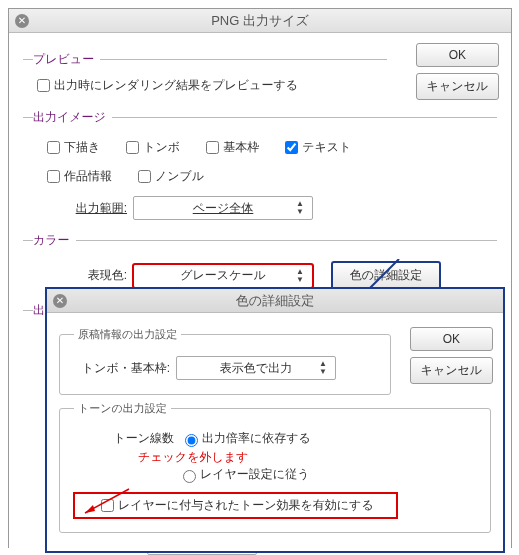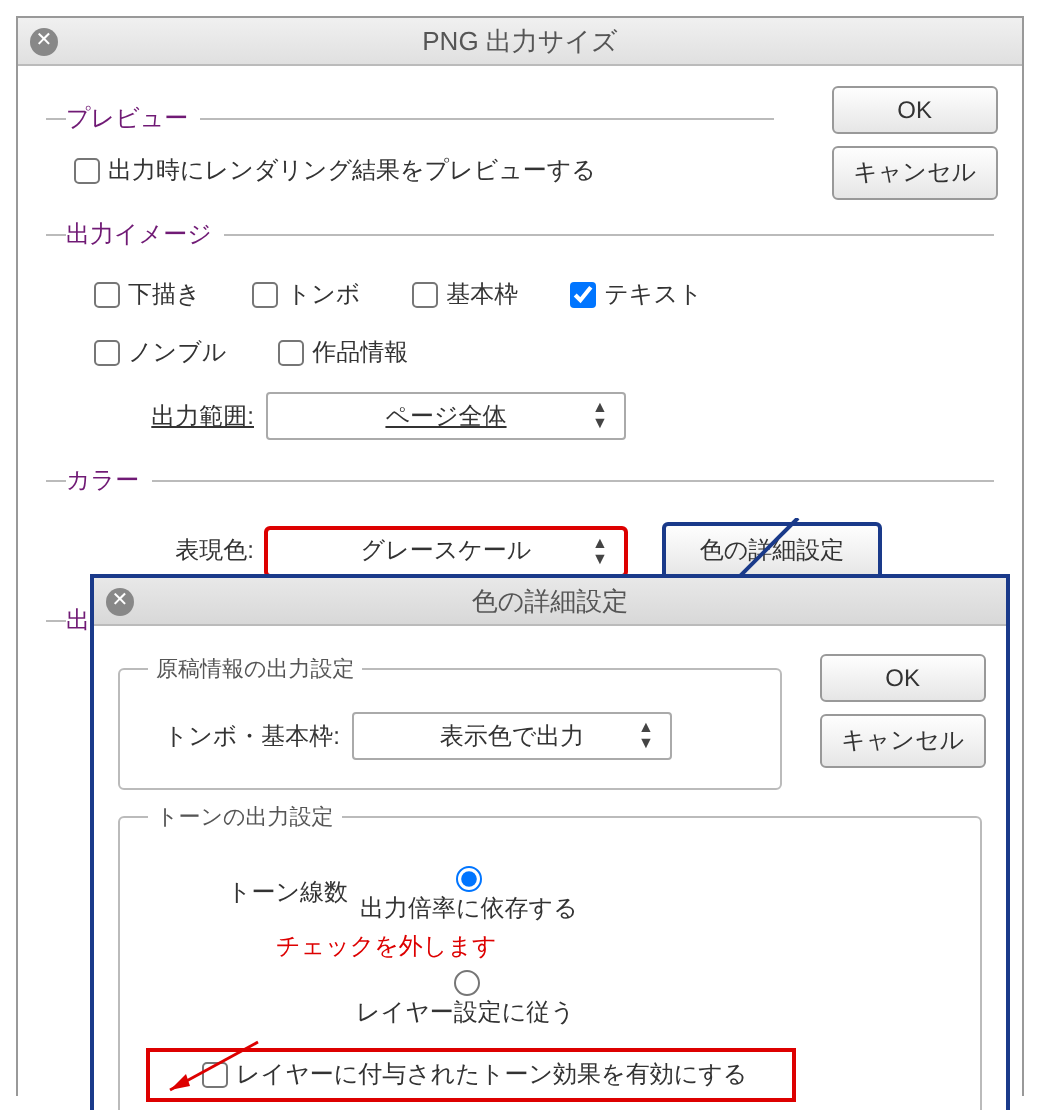--- a/index.html
+++ b/index.html
@@ -141,21 +141,21 @@
     display: flex;
     flex-direction: column;
   }
   fieldset.inner {
     border: 1px solid #bbb;
     border-radius: 3px;
     padding: 10px 10px 10px 14px;
     margin: 6px 0;
   }
   fieldset.inner legend { padding: 0 4px; font-size: 11px; color: #555; }
-  .radio { display: inline-flex; align-items: center; margin-right: 23px; flex-direction: column; }
+  .radio { display: inline-flex; align-items: center; margin-right: 23px; }
   .radio input { margin-right: 4px; }
   .note-red { color: #d00; font-size: 12px; }
   .connector {
     position: absolute;
     pointer-events: none;
     z-index: 5;
   }
 </style>
 </head>
 <body>
@@ -196,25 +196,25 @@
             <span>基本枠</span>
           </label>
         <label class="cb">
             <input type="checkbox" checked="" style="">
             <span>テキスト</span>
           </label>
       </div>
       <div class="row" style="padding-left:10px;">
         <label class="cb">
             <input type="checkbox" style="">
+            <span>作品情報</span>
+          </label>
+        <label class="cb">
+            <input type="checkbox" style="">
             <span>ノンブル</span>
-          </label>
-        <label class="cb">
-            <input type="checkbox" style="">
-            <span>作品情報</span>
           </label>
       </div>
       <div class="row" style="padding-left:30px;text-decoration:underline;">
         <span class="label-right" style="width:64px;">出力範囲:</span>
         <div class="select" style="width:180px;">
           <span>ページ全体</span>
           <span class="arrows">▲<br>▼</span>
         </div>
       </div>
     </fieldset>

